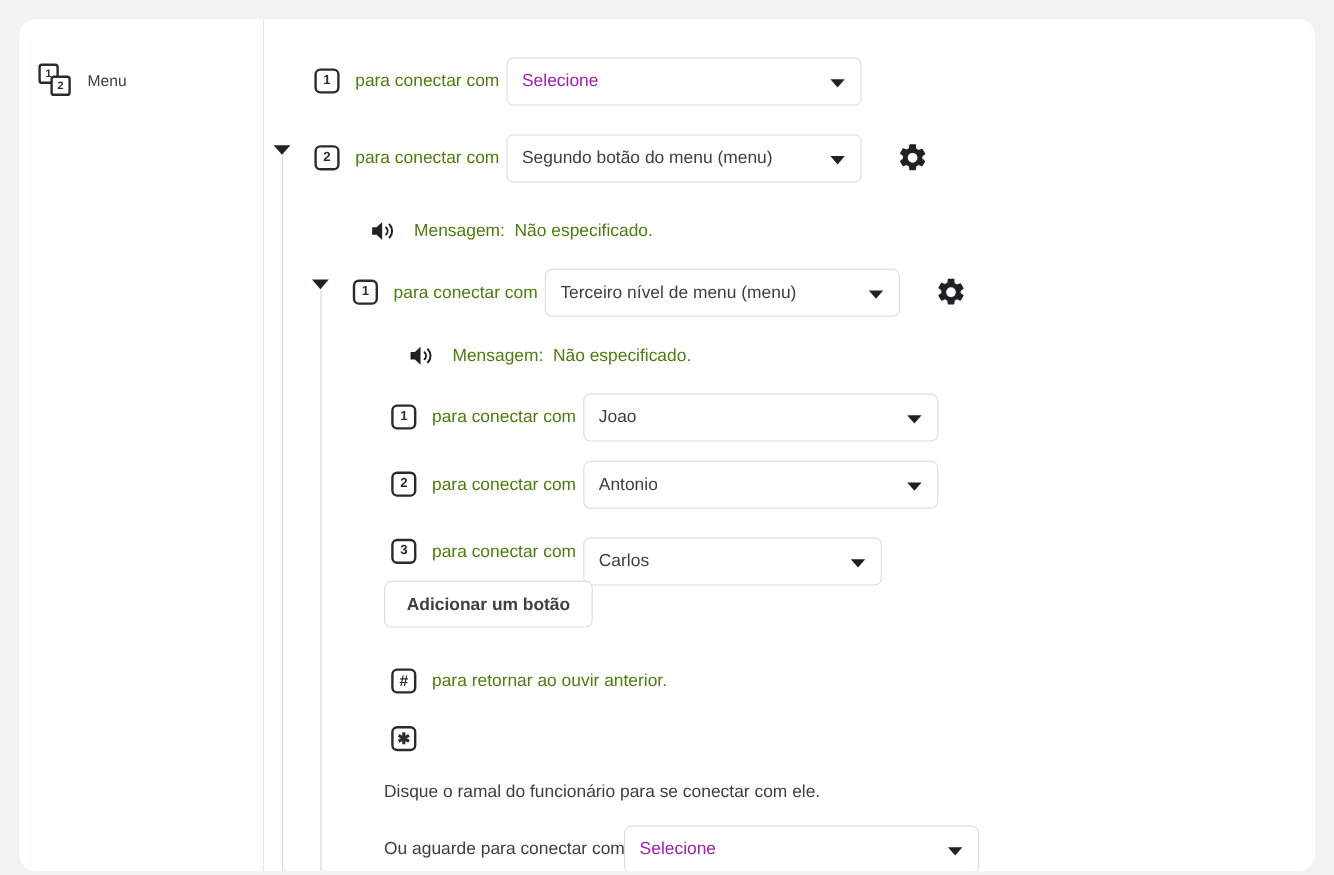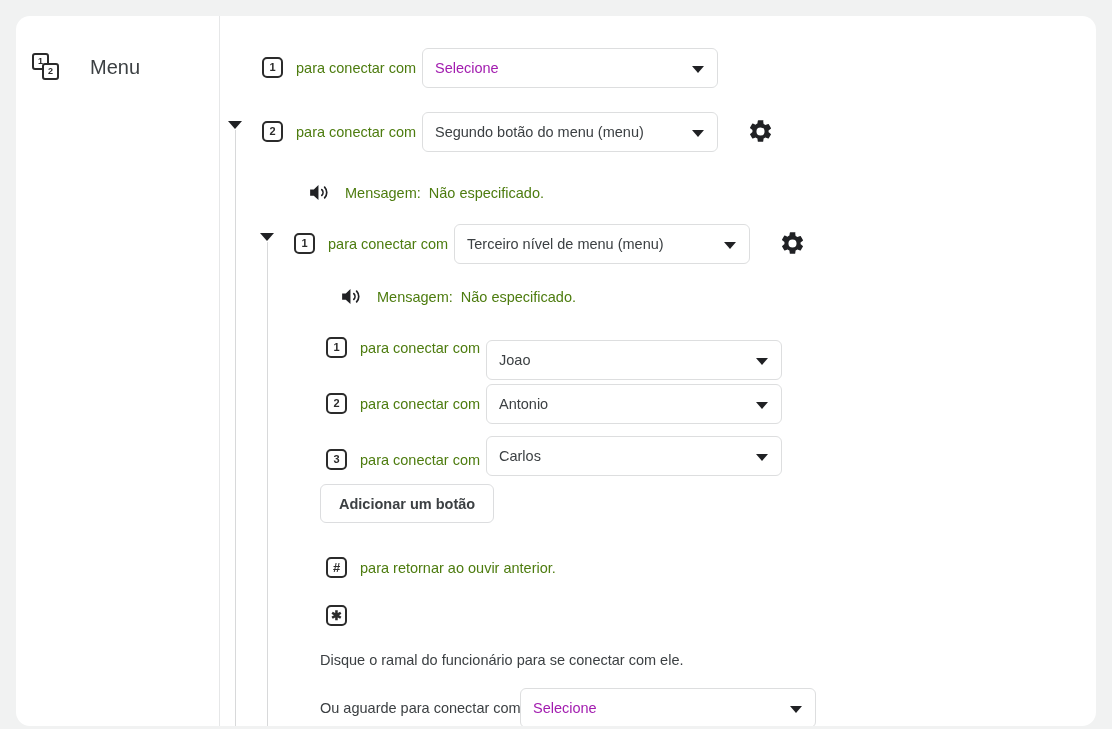--- a/index.html
+++ b/index.html
@@ -106,21 +106,21 @@
     position: absolute;
     width: 17px; height: 17px;
     border: 2px solid #2b2b2b;
     border-radius: 3px;
     background: #fff;
     display: flex; align-items: center; justify-content: center;
     font-size: 9px; font-weight: bold; color: #2b2b2b; line-height: 1;
   }
   .mi-a { left: 0; top: 1px; }
   .mi-b { left: 10px; top: 11px; }
-  .menu-title { font-size: 20px; color: #3c4043; margin-left: 28px; }
+  .menu-title { font-size: 13px; color: #3c4043; margin-left: 11px; }
 </style>
 </head>
 <body>
 
 <div class="card">
 
   <div class="sidebar-divider"></div>
   <div class="vline l1"></div>
   <div class="vline l2"></div>
 
@@ -204,21 +204,21 @@
     <span class="lbl" style="margin-left:13px;">Mensagem:</span>
     <span class="lbl" style="margin-left:8px;">Não especificado.</span>
   </div>
 
   <div class="row" style="left:310px; top:321px;">
     <div class="key">
         <span>1</span>
       </div>
     <div class="lbl mid">para conectar com</div>
   </div>
-  <div class="select" style="position:absolute; left:470px; top:324px; width:296px;">
+  <div class="select" style="position:absolute; left:470px; top:312px; width:296px;">
     <span class="val">Joao</span>
     <span class="caret"></span>
   </div>
 
   <div class="row" style="left:310px; top:377px;">
     <div class="key">
         <span>2</span>
       </div>
     <div class="lbl mid">para conectar com</div>
   </div>
@@ -226,21 +226,21 @@
     <span class="val">Antonio</span>
     <span class="caret"></span>
   </div>
 
   <div class="row" style="left:310px; top:433px;">
     <div class="key">
         <span>3</span>
       </div>
     <div class="lbl mid">para conectar com</div>
   </div>
-  <div class="select" style="position:absolute; left:470px; top:420px; width:296px;">
+  <div class="select" style="position:absolute; left:470px; top:432px; width:249px;">
     <span class="val">Carlos</span>
     <span class="caret"></span>
   </div>
 
   <button class="addbtn" style="position:absolute; left:304px; top:468px;">Adicionar um botão</button>
 
   <div class="row" style="left:310px; top:541px;">
     <div class="key sym">
         <span>#</span>
       </div>

